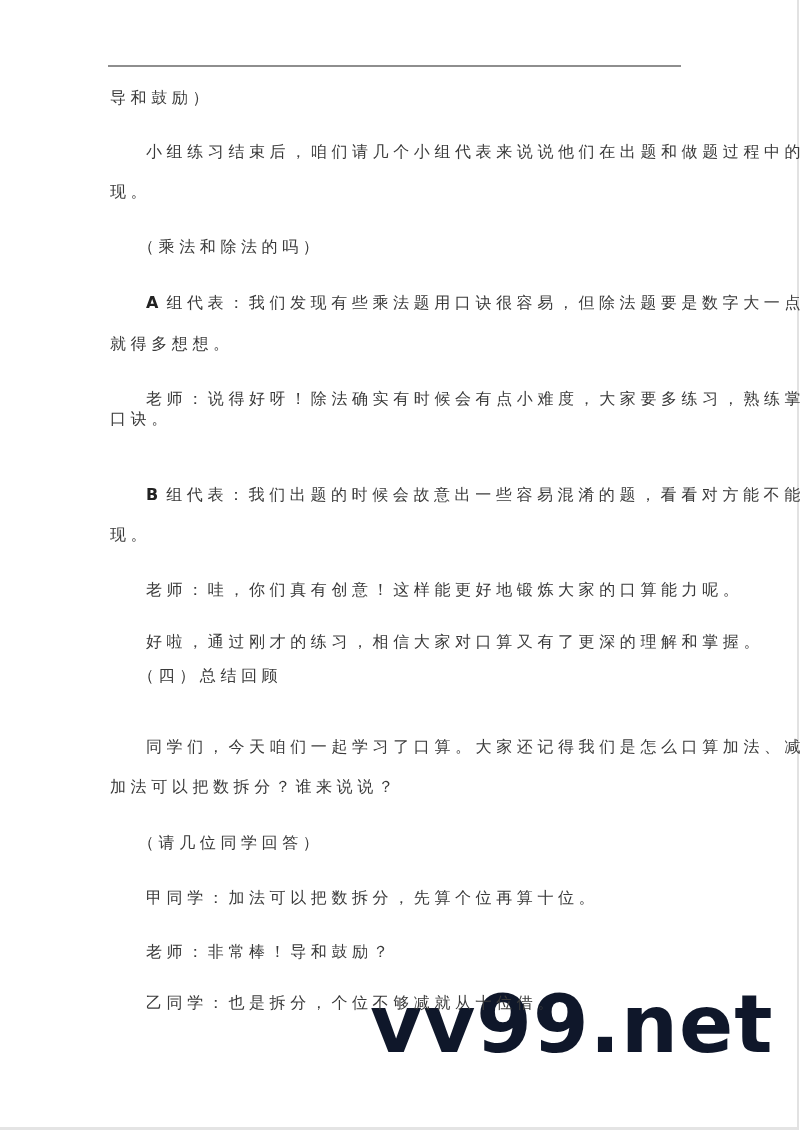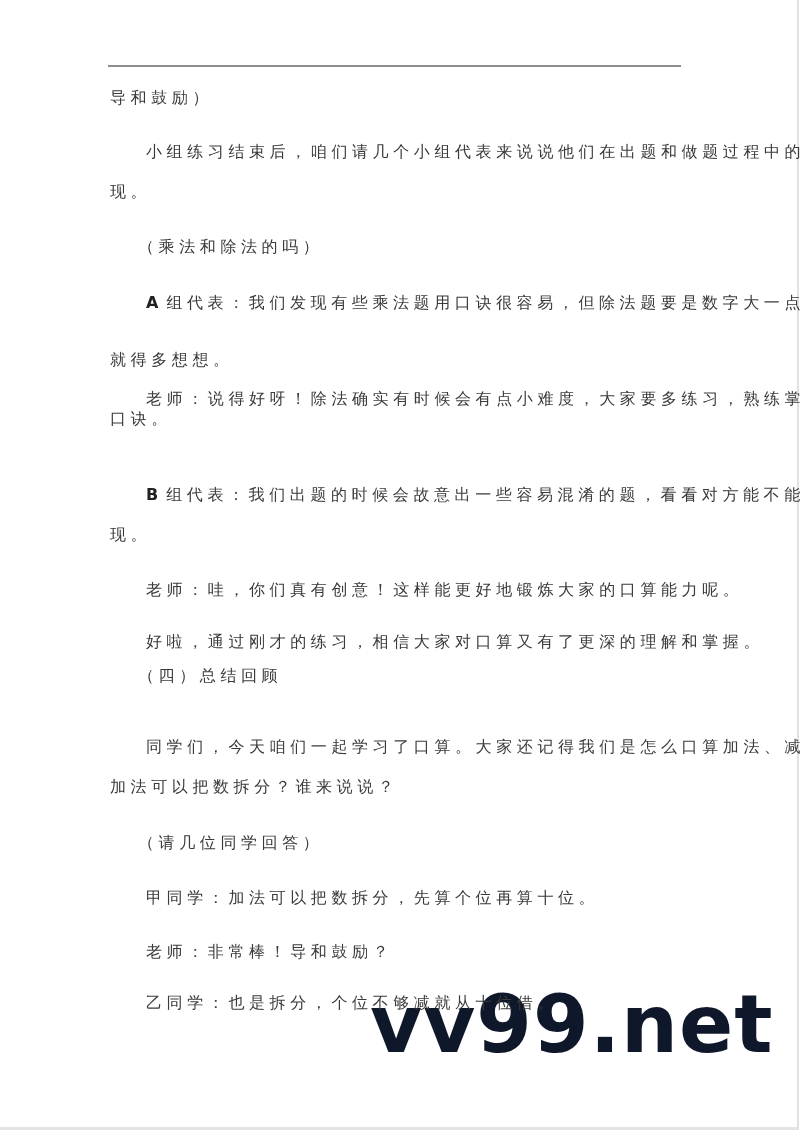--- a/index.html
+++ b/index.html
@@ -80,21 +80,21 @@
 
   <div class="content">
     <div class="line" style="top:86px">导和鼓励）</div>
 
     <div class="line indent" style="top:140px">小组练习结束后，咱们请几个小组代表来说说他们在出题和做题过程中的发</div>
     <div class="line" style="top:180px">现。</div>
 
     <div class="line paren-indent" style="top:235px">（乘法和除法的吗）</div>
 
     <div class="line indent" style="top:291px"><span class="bold-letter">A</span><span>组代表：我们发现有些乘法题用口诀很容易，但除法题要是数字大一点，</span></div>
-    <div class="line" style="top:348px">就得多想想。</div>
+    <div class="line" style="top:332px">就得多想想。</div>
 
     <div class="line indent" style="top:387px">老师：说得好呀！除法确实有时候会有点小难度，大家要多练习，熟练掌握</div>
     <div class="line" style="top:407px">口诀。</div>
 
     <div class="line indent" style="top:483px"><span class="bold-letter">B</span><span>组代表：我们出题的时候会故意出一些容易混淆的题，看看对方能不能发</span></div>
     <div class="line" style="top:523px">现。</div>
 
     <div class="line indent" style="top:578px">老师：哇，你们真有创意！这样能更好地锻炼大家的口算能力呢。</div>
 
     <div class="line indent" style="top:630px">好啦，通过刚才的练习，相信大家对口算又有了更深的理解和掌握。</div>

